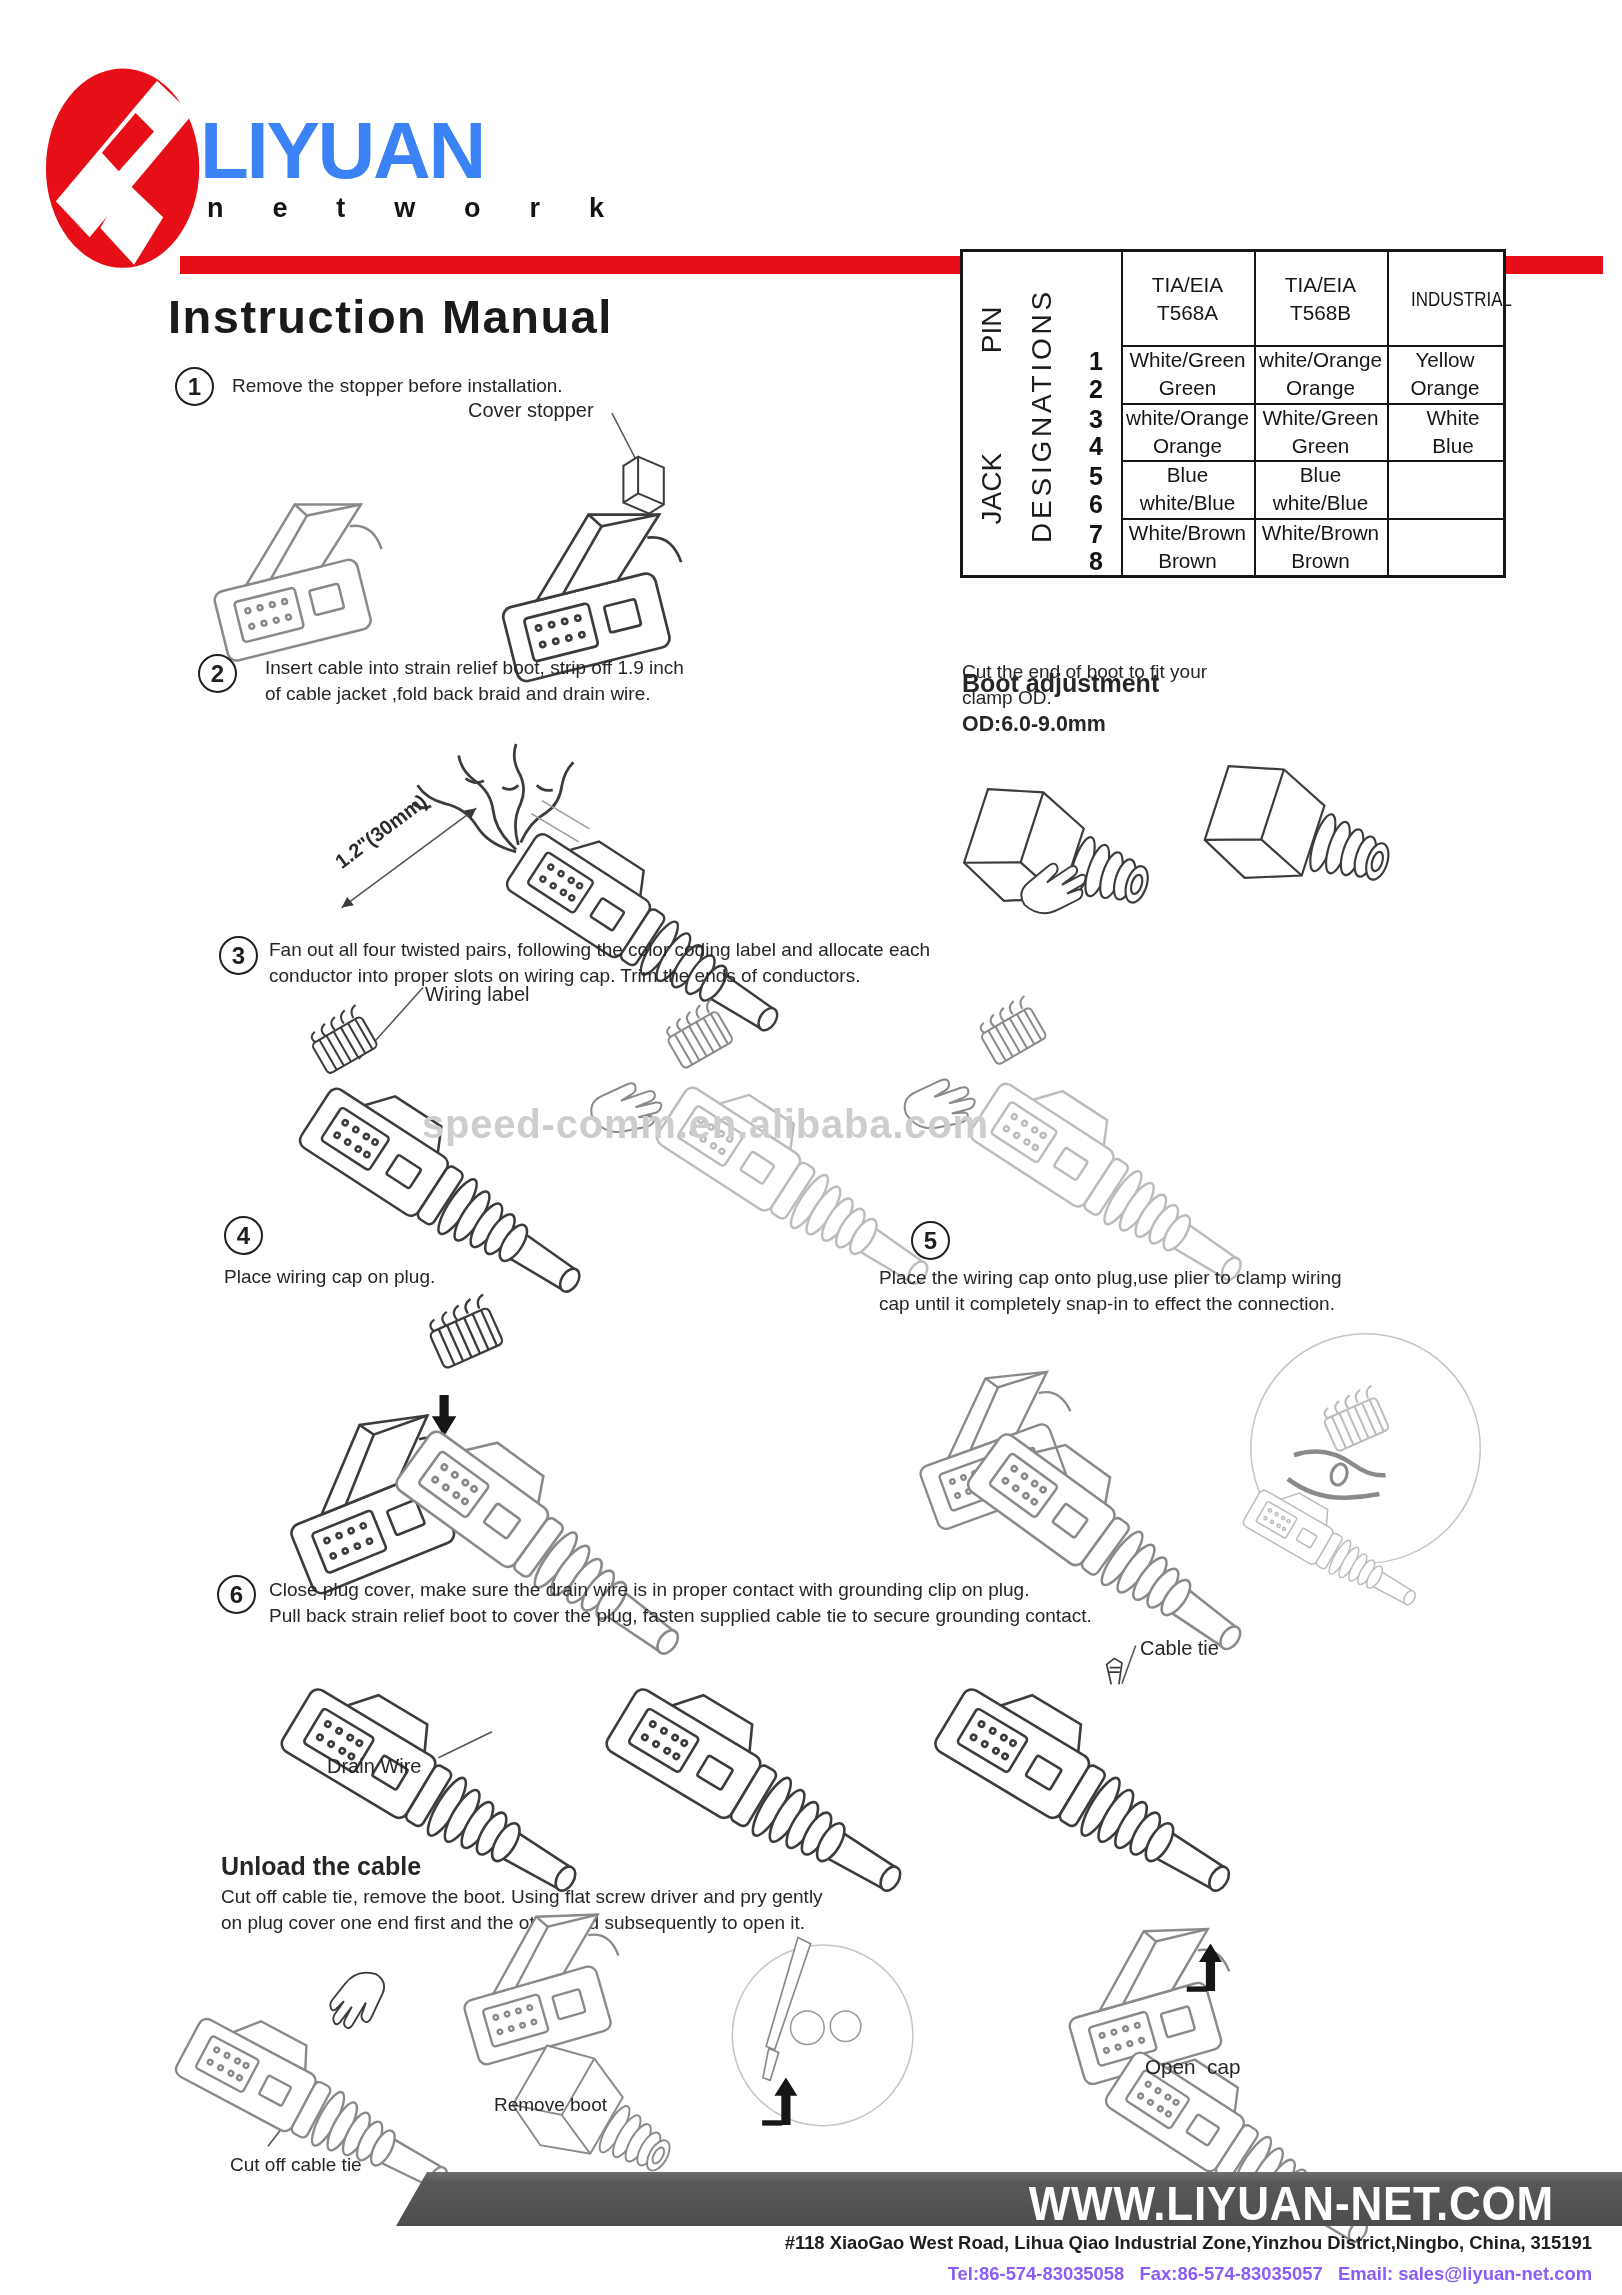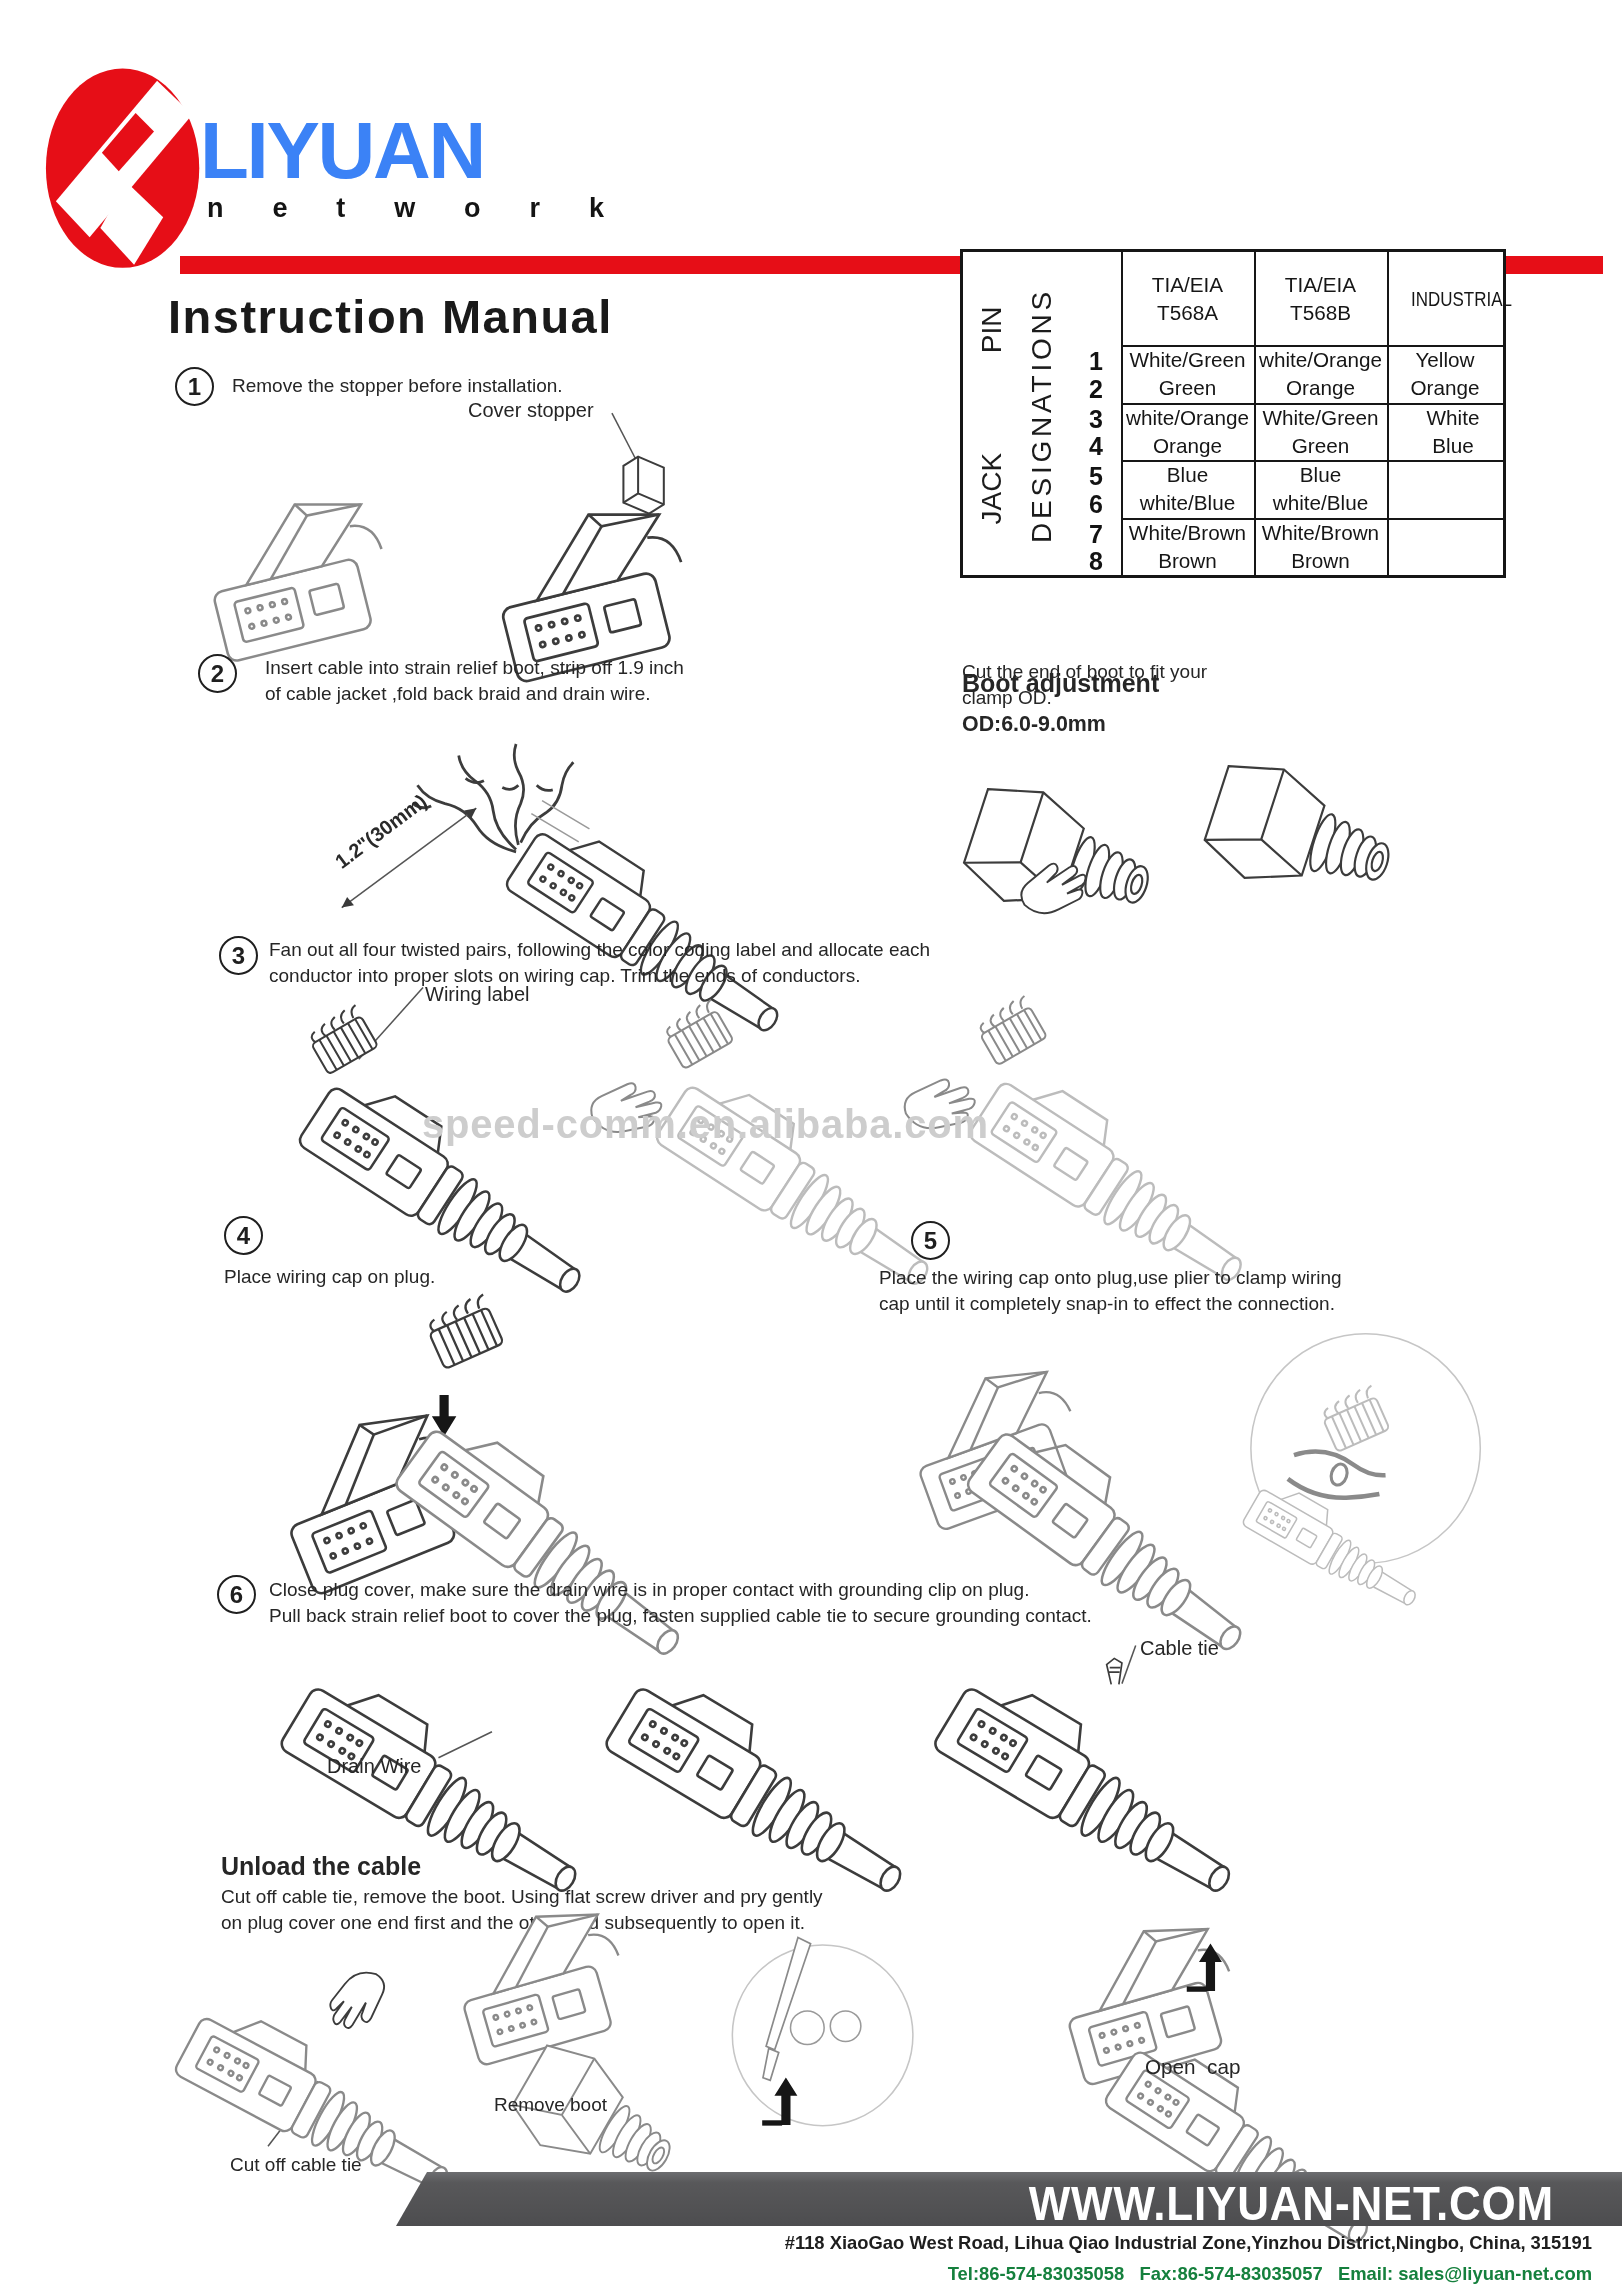--- a/index.html
+++ b/index.html
@@ -49,21 +49,21 @@
   .watermark { position:absolute; left:422px; top:1102px; font-size:40px; font-weight:bold;
                color:#cdcdcd; letter-spacing:0.8px; }
   
   .fbar { position:absolute; left:396px; top:2172px; width:1227px; height:54px;
           background:linear-gradient(#6c6d70, #58585a 20%, #4d4d4f);
           clip-path:polygon(31px 0, 100% 0, 100% 100%, 0 100%); }
   .fsite { position:absolute; right:69px; top:2176px; font-size:44px; font-weight:bold;
            color:#ffffff; letter-spacing:0.8px; transform:scaleY(1.1); transform-origin:top right; }
   .faddr { position:absolute; right:31px; top:2232px; font-size:18.4px; font-weight:bold; color:#1e1e1e; }
   .fcontact { position:absolute; right:31px; top:2263px; font-size:18.4px; font-weight:bold;
-              color:#15803d; white-space:pre; }
+              color:#8b5cf6; white-space:pre; }
 </style>
 </head>
 <body>
 
 <div class="page">
 
   <svg width="0" height="0" class="abs" aria-hidden="true">
     <defs>
       <g id="g-plug" fill="none" stroke-width="2.2">
         <path d="M36,30 L54,9 L102,9 L112,30"></path>

